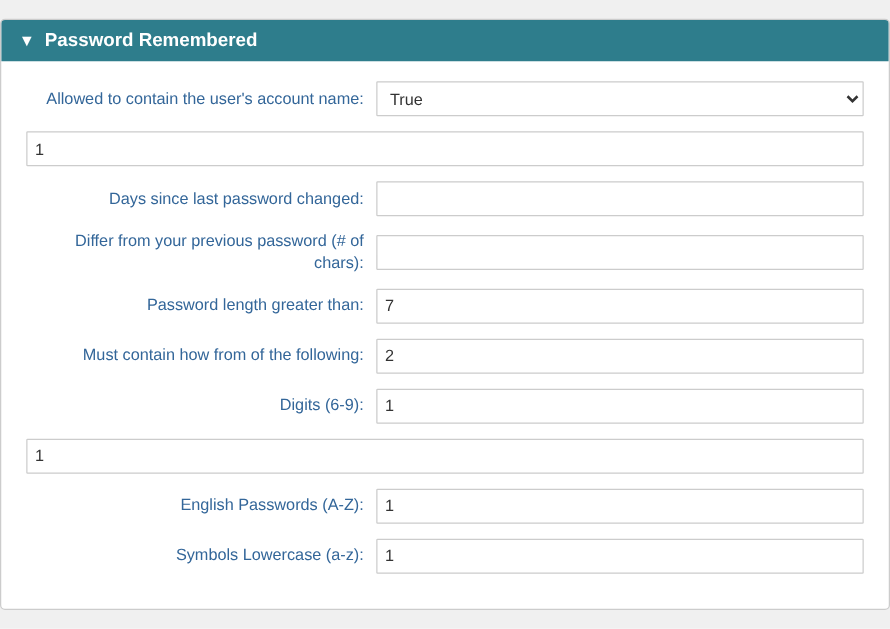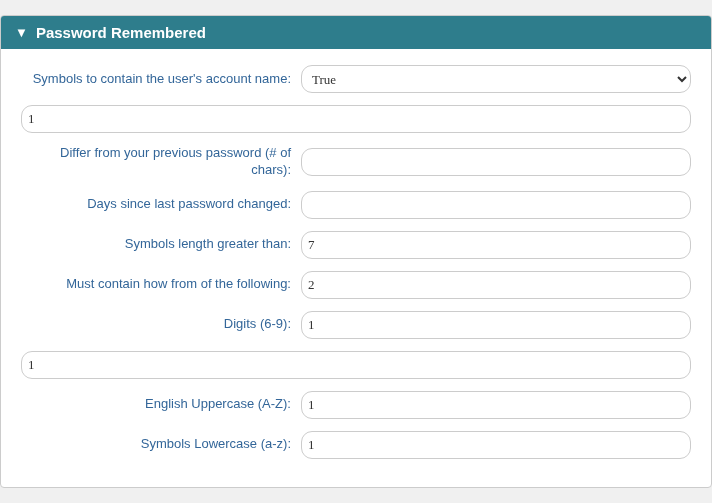--- a/index.html
+++ b/index.html
@@ -62,26 +62,25 @@
 
     .form-field {
       flex: 1;
     }
 
     .form-field select,
     .form-field input[type="text"] {
       width: 100%;
       padding: 4px 6px;
       border: 1px solid #ccc;
-      border-radius: 11px;
+      border-radius: 1px;
       font-size: 13px;
       color: #333;
       background: #fff;
       height: 28px;
-      font-family: Liberation Serif, serif;
     }
 
     .form-field select {
       appearance: auto;
     }
 
     .form-field input[type="text"]::placeholder {
       color: #aaa;
     }
   </style>
@@ -89,51 +88,51 @@
 <body>
 
 <div class="panel">
   <div class="panel-header">
     <span class="chevron-icon">▼</span>
     <span>Password Remembered</span>
   </div>
   <div class="panel-body">
 
   <div class="form-row">
-        <label class="form-label" for="field-account-name">Symbols to contain the user's account name:</label>
+        <label class="form-label" for="field-account-name">Allowed to contain the user's account name:</label>
         <div class="form-field"><select id="field-account-name"><option value="True">True</option><option value="False">False</option></select></div>
       </div>
       <div class="form-row">
         <div class="form-field"><input type="text" id="field-past-passwords" value="1" style=""></div>
       </div>
       <div class="form-row">
+        <label class="form-label" for="field-days-since-changed">Days since last password changed:</label>
+        <div class="form-field"><input type="text" id="field-days-since-changed" style=""></div>
+      </div>
+      <div class="form-row">
         <label class="form-label" for="field-differ-chars">Differ from your previous password (# of chars):</label>
         <div class="form-field"><input type="text" id="field-differ-chars" style=""></div>
       </div>
       <div class="form-row">
-        <label class="form-label" for="field-days-since-changed">Days since last password changed:</label>
-        <div class="form-field"><input type="text" id="field-days-since-changed" style=""></div>
-      </div>
-      <div class="form-row">
-        <label class="form-label" for="field-password-length">Symbols length greater than:</label>
+        <label class="form-label" for="field-password-length">Password length greater than:</label>
         <div class="form-field"><input type="text" id="field-password-length" value="7" style=""></div>
       </div>
       <div class="form-row">
         <label class="form-label" for="field-must-contain">Must contain how from of the following:</label>
         <div class="form-field"><input type="text" id="field-must-contain" value="2" style=""></div>
       </div>
       <div class="form-row">
         <label class="form-label" for="field-digits">Digits (6-9):</label>
         <div class="form-field"><input type="text" id="field-digits" value="1" style=""></div>
       </div>
       <div class="form-row">
         <div class="form-field"><input type="text" id="field-symbols" value="1" style=""></div>
       </div>
       <div class="form-row">
-        <label class="form-label" for="field-uppercase">English Uppercase (A-Z):</label>
+        <label class="form-label" for="field-uppercase">English Passwords (A-Z):</label>
         <div class="form-field"><input type="text" id="field-uppercase" value="1" style=""></div>
       </div>
       <div class="form-row">
         <label class="form-label" for="field-lowercase">Symbols Lowercase (a-z):</label>
         <div class="form-field"><input type="text" id="field-lowercase" value="1" style=""></div>
       </div>
     </div>
 </div>
 
 </body></html>

